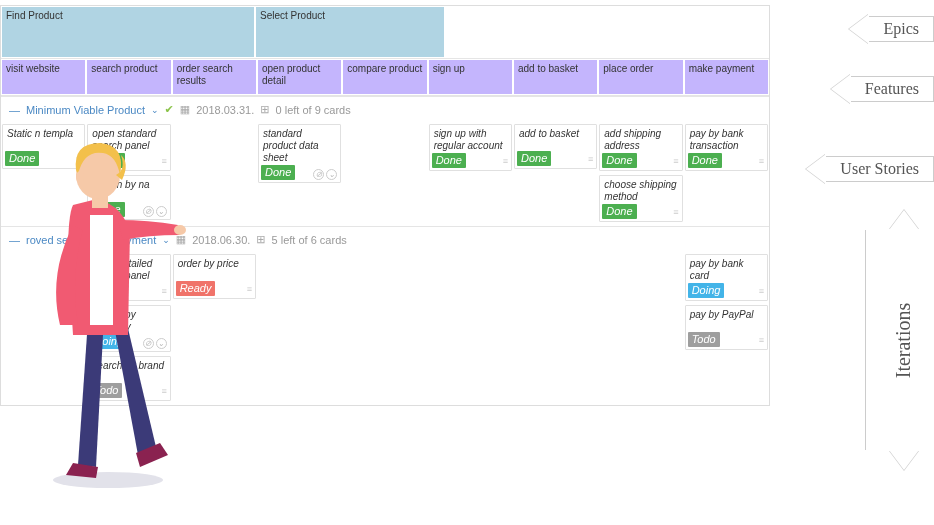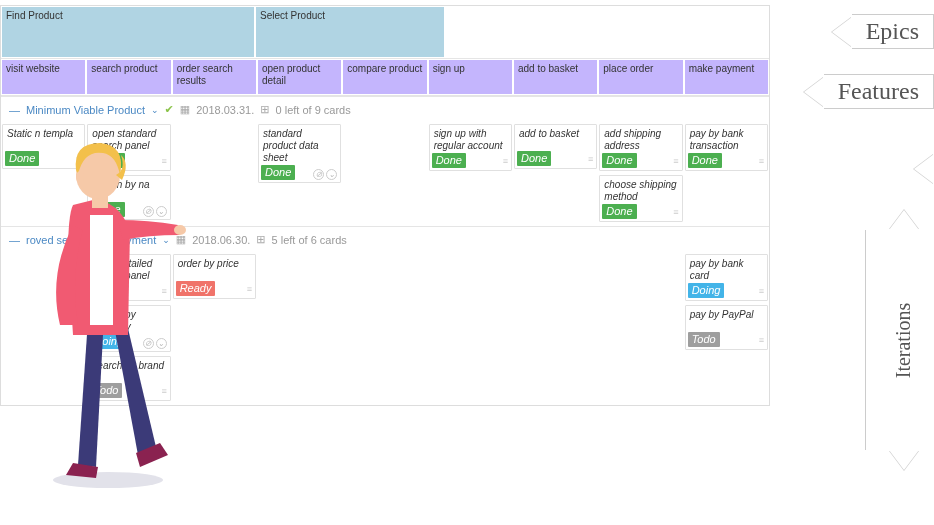--- a/index.html
+++ b/index.html
@@ -21,21 +21,21 @@
 .card { background: #fff; border: 1px solid #e0e0e0; border-radius: 1px; padding: 3px 4px 18px 4px; font-size: 10px; line-height: 1.2; position: relative; min-height: 45px; margin-bottom: 2px; font-style: italic; }
 .badge { position: absolute; bottom: 2px; left: 2px; font-size: 11px; padding: 1px 4px; color: #fff; border-radius: 1px; }
 .badge.done { background: #4caf50; }
 .badge.ready { background: #f0736a; }
 .badge.doing { background: #43b4e8; }
 .badge.todo { background: #9e9e9e; }
 .card-icons { position: absolute; bottom: 2px; right: 3px; display: flex; gap: 2px; color: #bbb; font-size: 10px; }
 .card-icons span { border: 1px solid #ccc; border-radius: 50%; width: 11px; height: 11px; display: inline-flex; align-items: center; justify-content: center; font-size: 8px; }
 .grip { position: absolute; bottom: 3px; right: 3px; color: #ccc; font-size: 9px; }
 
-.label-tag { position: absolute; right: 0; display: flex; align-items: center; font-family: Georgia, serif; font-size: 24px; color: #555; }
+.label-tag { position: absolute; right: 0; display: flex; align-items: center; font-family: Georgia, serif; font-size: 16px; color: #555; }
 .label-tag .arrow { width: 0; height: 0; border-top: 15px solid transparent; border-bottom: 15px solid transparent; border-right: 20px solid #fff; filter: drop-shadow(-1px 0 0 #ccc); }
 .label-tag .box { background: #fff; border: 1px solid #ccc; border-left: none; padding: 3px 14px; }
 .label-tag.epics-l { top: 14px; }
 .label-tag.features-l { top: 74px; text-align: center; }
 .label-tag.stories-l { top: 154px; }
 
 .iterations-label { position: absolute; right: 10px; top: 210px; width: 40px; height: 260px; display: flex; flex-direction: column; align-items: center; font-family: Georgia, serif; font-size: 20px; color: #555; }
 .iterations-label .arrow-up { width: 0; height: 0; border-left: 15px solid transparent; border-right: 15px solid transparent; border-bottom: 20px solid #fff; filter: drop-shadow(0 -1px 0 #ccc); position: relative; z-index: 1; }
 .iterations-label .vbox { border: 1px solid #ccc; border-top: none; border-bottom: none; flex: 1; display: flex; align-items: center; justify-content: center; }
 .iterations-label .vtxt { transform: rotate(-90deg); white-space: nowrap; }
@@ -208,20 +208,21 @@
 <div class="label-tag epics-l">
     <div class="arrow"></div>
     <div class="box">Epics</div>
   </div>
 <div class="label-tag features-l">
     <div class="arrow"></div>
     <div class="box">Features</div>
   </div>
 <div class="label-tag stories-l">
     <div class="arrow"></div>
+    <div class="box">User Stories</div>
   </div>
 <div class="iterations-label">
   <div class="arrow-up"></div>
   <div class="vbox">
       <div class="vtxt">Iterations</div>
     </div>
   <div class="arrow-dn"></div>
 </div>
 
 <svg class="person" viewBox="0 0 170 360">

